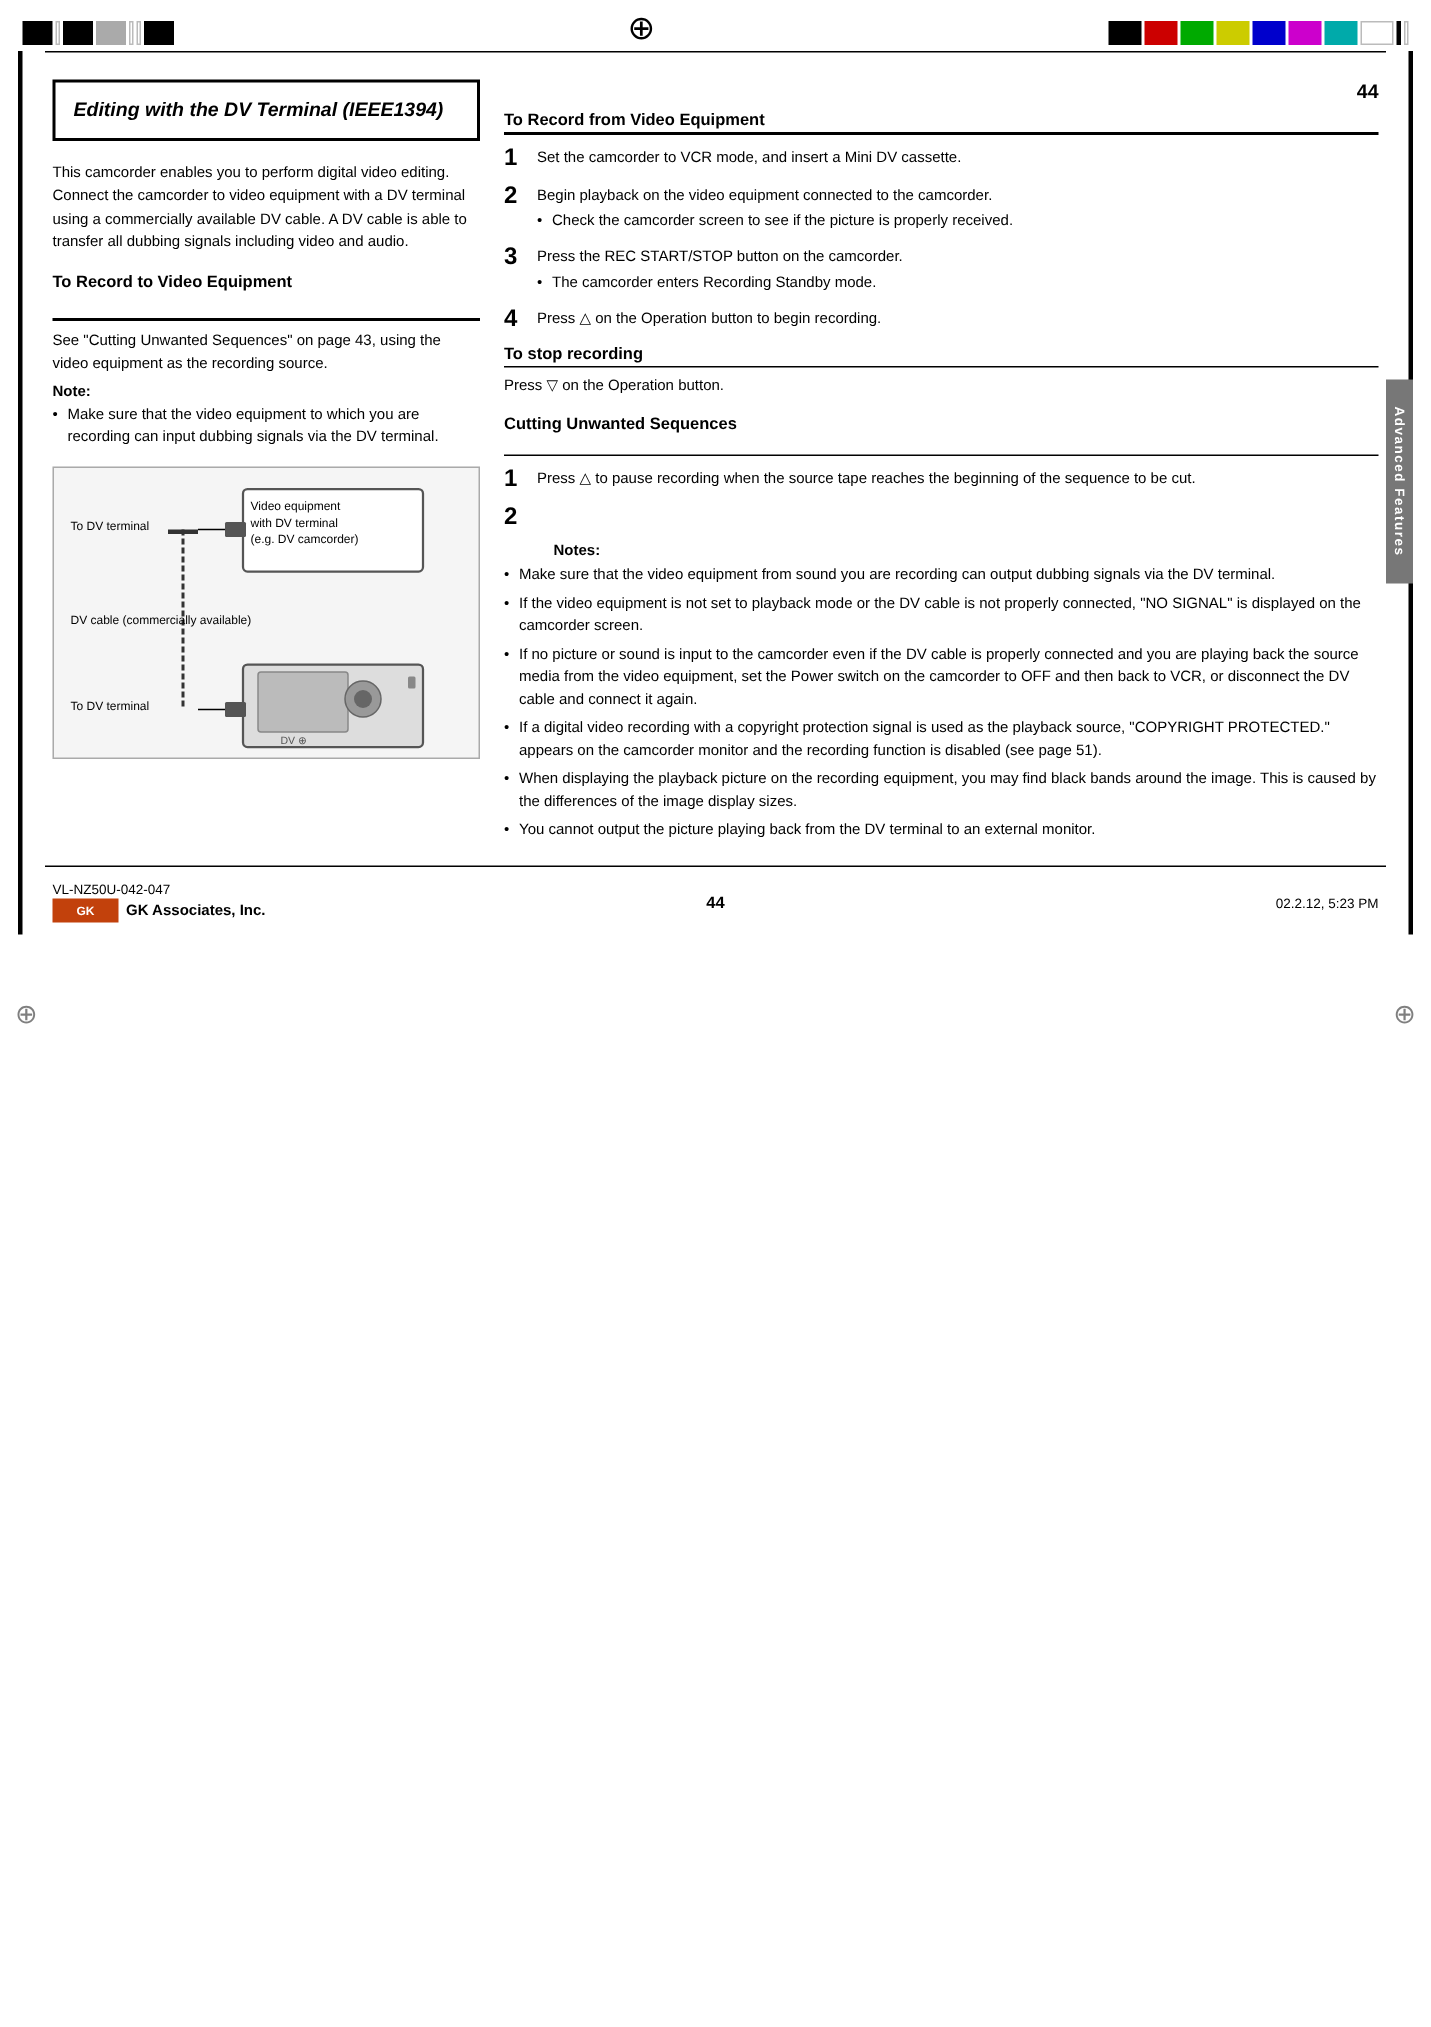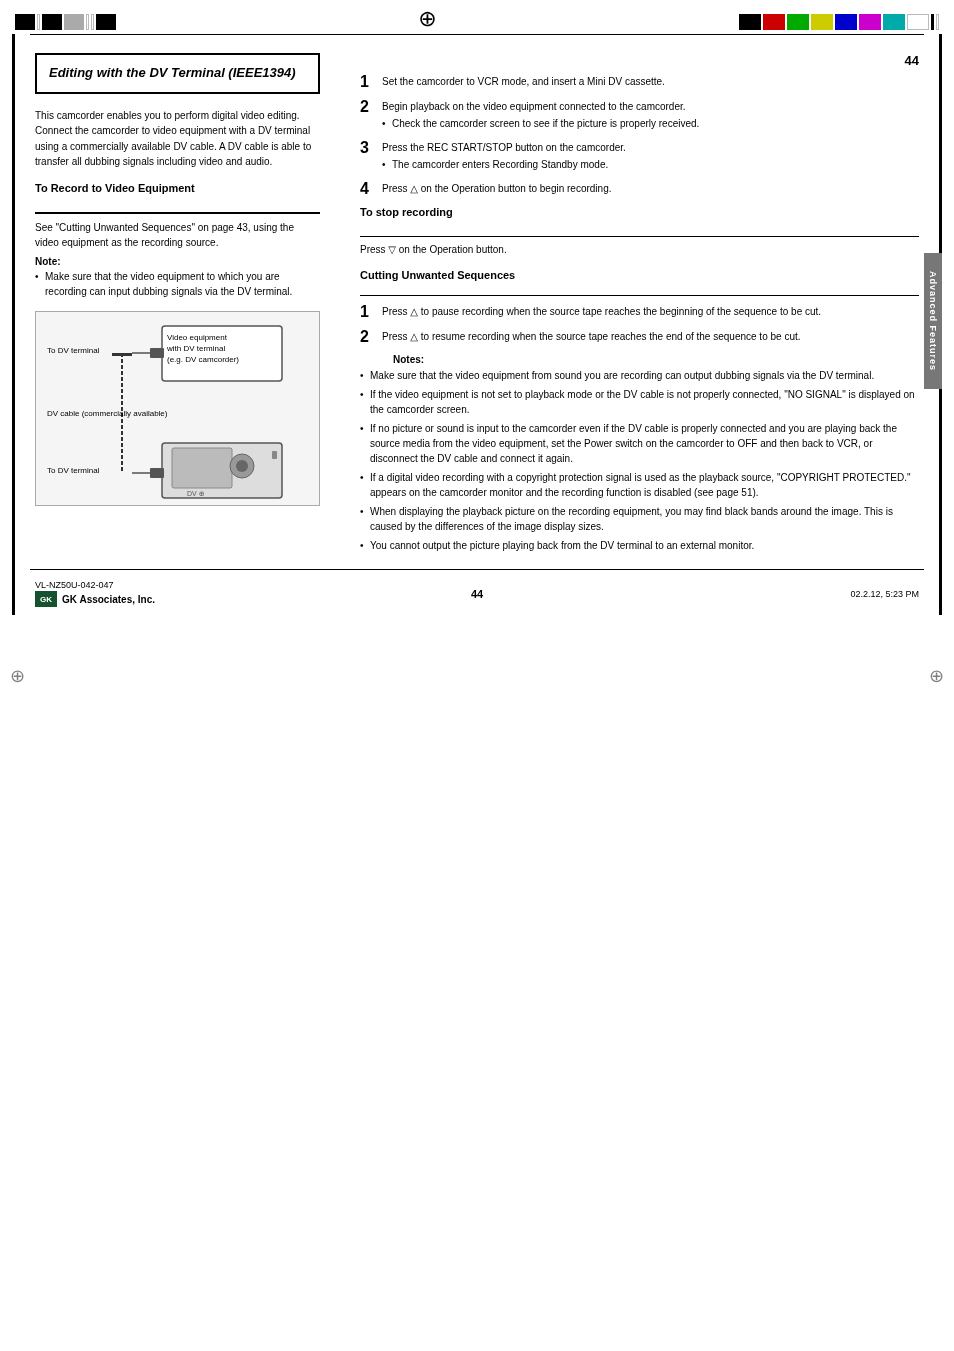--- a/index.html
+++ b/index.html
@@ -41,21 +41,21 @@
     <div style="width:22px;height:16px;background:#fff;border:1px solid #bbb;"></div>
     <div style="width:3px;height:16px;background:#000;"></div>
     <div style="width:3px;height:16px;background:#fff;border:1px solid #bbb;"></div>
   </div>
 </div>
 
 <div style="border-left:3px solid #000; border-right:3px solid #000; margin:4px 12px; position:relative;">
 
   <div style="border-top:1px solid #000; margin:4px 15px 0;"></div>
 
-  <div style="display:flex; padding:18px 20px 10px; gap:40px; position:relative;">
+  <div style="display:flex; padding:18px 20px 10px; gap:16px; position:relative;">
 
     <div style="width:285px; flex-shrink:0;">
 
       <div style="border:2px solid #000; padding:10px 12px; margin-bottom:14px;">
         <h2 style="font-size:13px;font-weight:bold;font-style:italic;line-height:1.3;">Editing with the DV Terminal (IEEE1394)</h2>
       </div>
 
       <p style="font-size:10px;line-height:1.55;margin-bottom:12px;">This camcorder enables you to perform digital video editing. Connect the camcorder to video equipment with a DV terminal using a commercially available DV cable. A DV cable is able to transfer all dubbing signals including video and audio.</p>
 
       <div>
@@ -101,20 +101,21 @@
         </svg>
       </div>
 
     </div>
 
     <div style="flex:1; position:relative;">
 
       <div style="text-align:right;font-size:13px;font-weight:bold;margin-bottom:6px;">44</div>
 
       <div>
+        <h3 style="font-size:11px;font-weight:bold;border-bottom:2px solid #000;padding-bottom:2px;margin-bottom:8px;">To Record from Video Equipment</h3>
 
         <ol style="list-style:none;padding:0;">
 
           <li style="display:flex;gap:8px;margin-bottom:9px;font-size:10px;line-height:1.5;">
             <span style="font-size:16px;font-weight:bold;line-height:1;min-width:14px;">1</span>
             <span>Set the camcorder to VCR mode, and insert a Mini DV cassette.</span>
           </li>
 
           <li style="display:flex;gap:8px;margin-bottom:9px;font-size:10px;line-height:1.5;">
             <span style="font-size:16px;font-weight:bold;line-height:1;min-width:14px;">2</span>
@@ -143,35 +144,34 @@
           </li>
 
           <li style="display:flex;gap:8px;margin-bottom:9px;font-size:10px;line-height:1.5;">
             <span style="font-size:16px;font-weight:bold;line-height:1;min-width:14px;">4</span>
             <span>Press △ on the Operation button to begin recording.</span>
           </li>
         </ol>
       </div>
 
       <div style="margin-bottom:12px;">
-        <h3 style="font-size:11px;font-weight:bold;border-bottom:1px solid #000;padding-bottom:18px;margin-bottom:5px;">To stop recording</h3>
+        <h3 style="font-size:11px;font-weight:bold;border-bottom:1px solid #000;padding-bottom:2px;margin-bottom:5px;">To stop recording</h3>
         <p style="font-size:10px;line-height:1.5;">Press ▽ on the Operation button.</p>
       </div>
 
       <div>
         <h3 style="font-size:11px;font-weight:bold;border-bottom:1px solid #000;padding-bottom:14px;margin-bottom:8px;">Cutting Unwanted Sequences</h3>
 
         <ol style="list-style:none;padding:0;margin-bottom:8px;">
           <li style="display:flex;gap:8px;margin-bottom:9px;font-size:10px;line-height:1.5;">
             <span style="font-size:16px;font-weight:bold;line-height:1;min-width:14px;">1</span>
             <span>Press △ to pause recording when the source tape reaches the beginning of the sequence to be cut.</span>
           </li>
           <li style="display:flex;gap:8px;margin-bottom:9px;font-size:10px;line-height:1.5;">
             <span style="font-size:16px;font-weight:bold;line-height:1;min-width:14px;">2</span>
-            <span>Press △ to resume recording when the source tape reaches the end of the sequence to be cut.</span>
           </li>
         </ol>
 
         <p style="font-size:10px;font-weight:bold;margin-bottom:3px;padding-left:33px;">Notes:</p>
         <ul style="list-style:none;padding:0;">
           <li style="font-size:10px;line-height:1.5;padding-left:10px;position:relative;margin-bottom:4px;">
             <span style="position:absolute;left:0;">•</span>
             <span>Make sure that the video equipment from sound you are recording can output dubbing signals via the DV terminal.</span>
           </li>
           <li style="font-size:10px;line-height:1.5;padding-left:10px;position:relative;margin-bottom:4px;">
@@ -202,21 +202,21 @@
     </div>
 
   </div>
 
   <div style="border-bottom:1px solid #000; margin:2px 15px 6px;"></div>
 
   <div style="display:flex; align-items:center; padding:4px 20px 8px; font-size:9px;">
     <div style="display:flex;flex-direction:column;gap:1px;">
       <span>VL-NZ50U-042-047</span>
       <div style="display:flex;align-items:center;gap:5px;">
-        <div style="width:22px;height:16px;background:#14532d;color:#fff;font-size:8px;font-weight:bold;display:flex;align-items:center;justify-content:center;">GK</div>
+        <div style="width:44px;height:16px;background:#c2410c;color:#fff;font-size:8px;font-weight:bold;display:flex;align-items:center;justify-content:center;">GK</div>
         <span style="font-size:10px;font-weight:bold;">GK Associates, Inc.</span>
       </div>
     </div>
     <div style="position:absolute;left:50%;transform:translateX(-50%);font-size:11px;font-weight:bold;">44</div>
     <div style="margin-left:auto;">02.2.12, 5:23 PM</div>
   </div>
 
 </div>
 
 <div style="position:fixed;left:10px;top:50%;transform:translateY(-50%);font-size:18px;opacity:0.5;">⊕</div>

